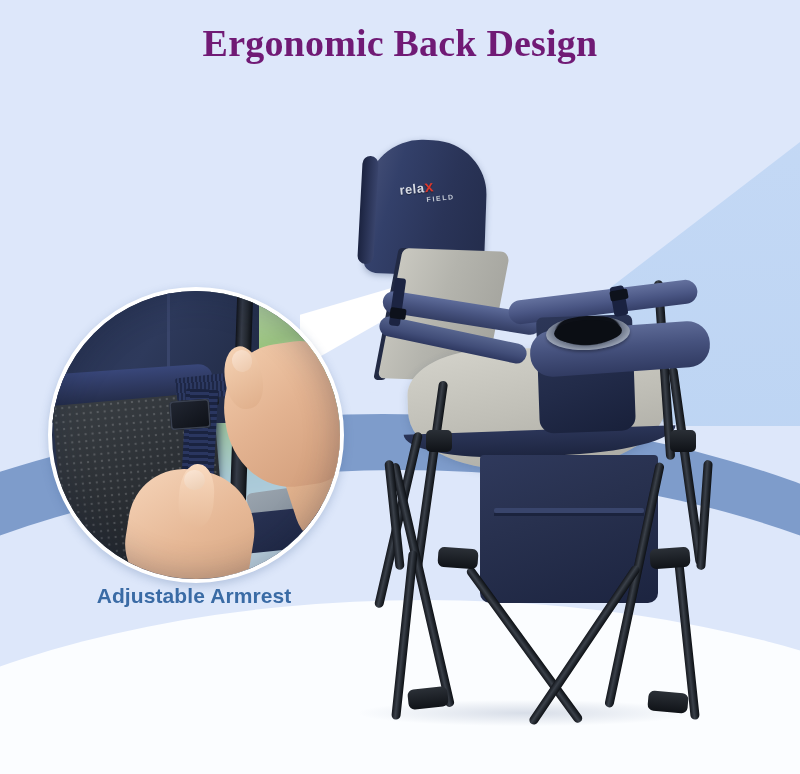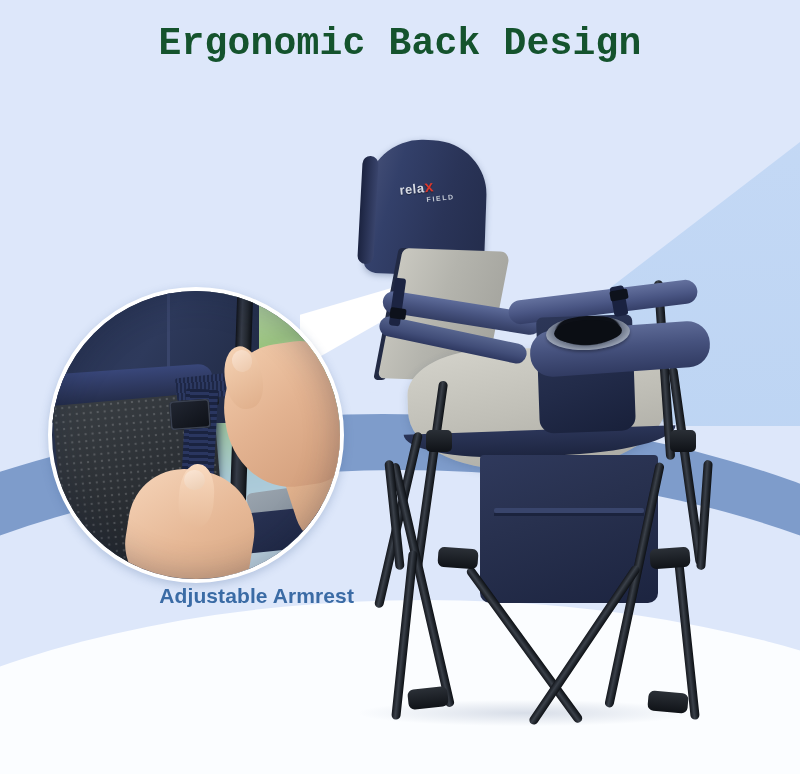--- a/index.html
+++ b/index.html
@@ -50,23 +50,23 @@
     border-radius:50%;
     background:#fbfdff;
   }
   .bg-top-fill{
     position:absolute;left:0;top:0;width:800px;height:470px;background:transparent;
   }
 
   
   .header{position:absolute;left:0;top:0;width:800px;text-align:center;z-index:40;}
   .title{
-    font-size:38px;font-weight:bold;color:#14532d;
+    font-size:38px;font-weight:bold;color:#701a75;
     letter-spacing:.2px;margin-top:24px;line-height:1.05;
-    font-family:Liberation Mono, monospace;
+    font-family:Liberation Serif, serif;
   }
   .subtitle{
     font-size:15.5px;font-weight:bold;color:#2c4d77;
     margin-top:16px;letter-spacing:-.1px;
   }
 
   
   .cone{
     position:absolute;left:300px;top:282px;width:112px;height:86px;
     background:#ffffff;
@@ -195,21 +195,21 @@
     background:linear-gradient(160deg,#9aa4ae 0%,#7d8894 100%);
     transform:rotate(-8deg);border-radius:5px;
   }
   .inset-shade{
     position:absolute;inset:0;border-radius:50%;
     box-shadow:inset 0 0 34px rgba(20,30,55,.30);
     pointer-events:none;
   }
 
   .inset-caption{
-    position:absolute;left:34px;top:584px;width:320px;text-align:right;
+    position:absolute;left:34px;top:584px;width:320px;text-align:center;
     font-size:21px;font-weight:bold;color:#3a6ba5;z-index:40;
     letter-spacing:.1px;
   }
 
   
   .chair{position:absolute;left:330px;top:130px;width:430px;height:610px;z-index:20;}
 
   .backrest{
     position:absolute;left:36px;top:10px;width:120px;height:135px;
     background:linear-gradient(105deg,#49537a 0%,#33406a 26%,#2a3458 62%,#232c4b 100%);

